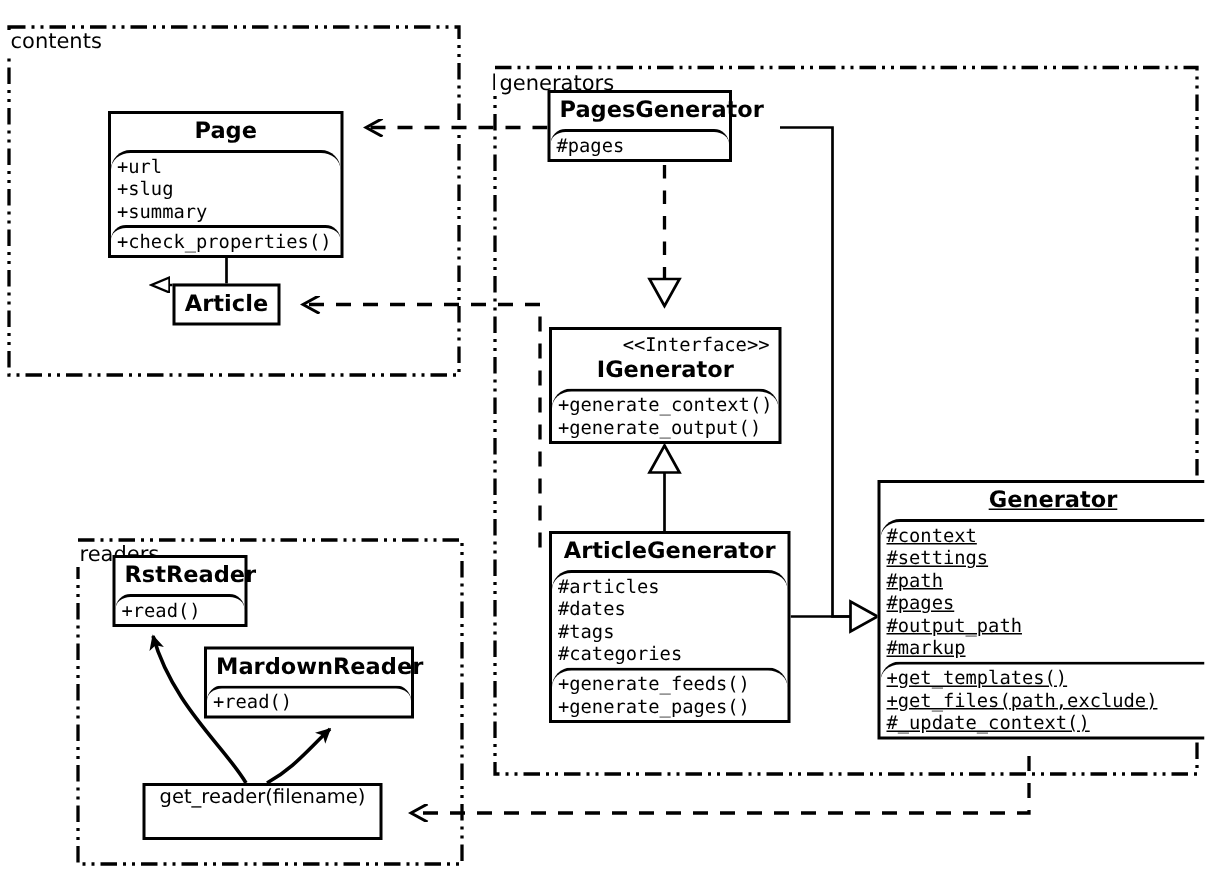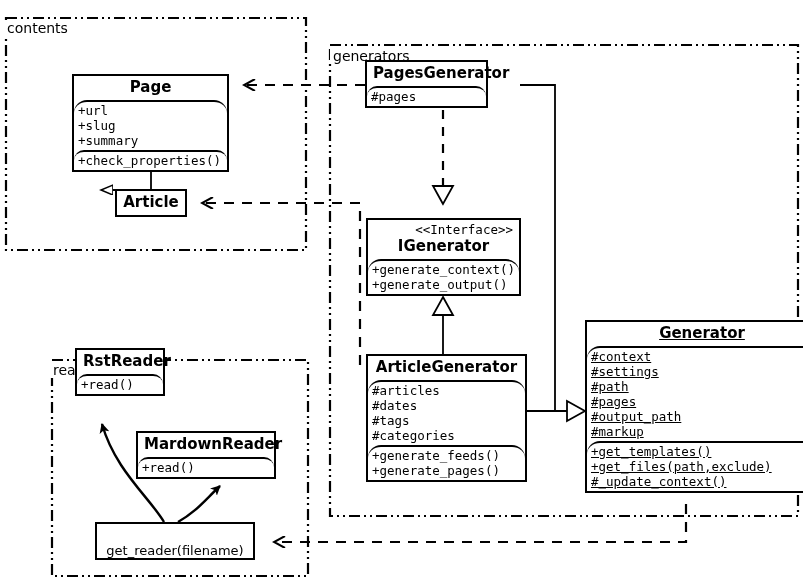--- a/index.html
+++ b/index.html
@@ -78,21 +78,21 @@
     white-space: nowrap;
   }
   
   .plain-box {
     position: absolute;
     box-sizing: border-box;
     border: 2px solid #000;
     background: #ffffff;
     z-index: 6;
     display: flex;
-    align-items: flex-end;
+    align-items: flex-start;
     justify-content: center;
   }
   .plain-box-label {
     font-family: "DejaVu Sans", sans-serif;
     font-size: 13px;
     color: #000;
     white-space: nowrap;
   }
 </style>
 </head>
@@ -231,21 +231,21 @@
       <div class="uml-item">#output_path</div>
       <div class="uml-item">#markup</div>
     </div>
     <div class="uml-compartment">
       <div class="uml-item">+get_templates()</div>
       <div class="uml-item">+get_files(path,exclude)</div>
       <div class="uml-item">#_update_context()</div>
     </div>
   </div>
 
-  <div class="uml-box" style="left:75px; top:348px; width:90px;">
+  <div class="uml-box" style="left:75px; top:370px; width:90px;">
     <div class="uml-title">RstReader</div>
     <div class="uml-compartment">
       <div class="uml-item">+read()</div>
     </div>
   </div>
 
   <div class="uml-box" style="left:136px; top:431px; width:140px;">
     <div class="uml-title">MardownReader</div>
     <div class="uml-compartment">
       <div class="uml-item">+read()</div>

